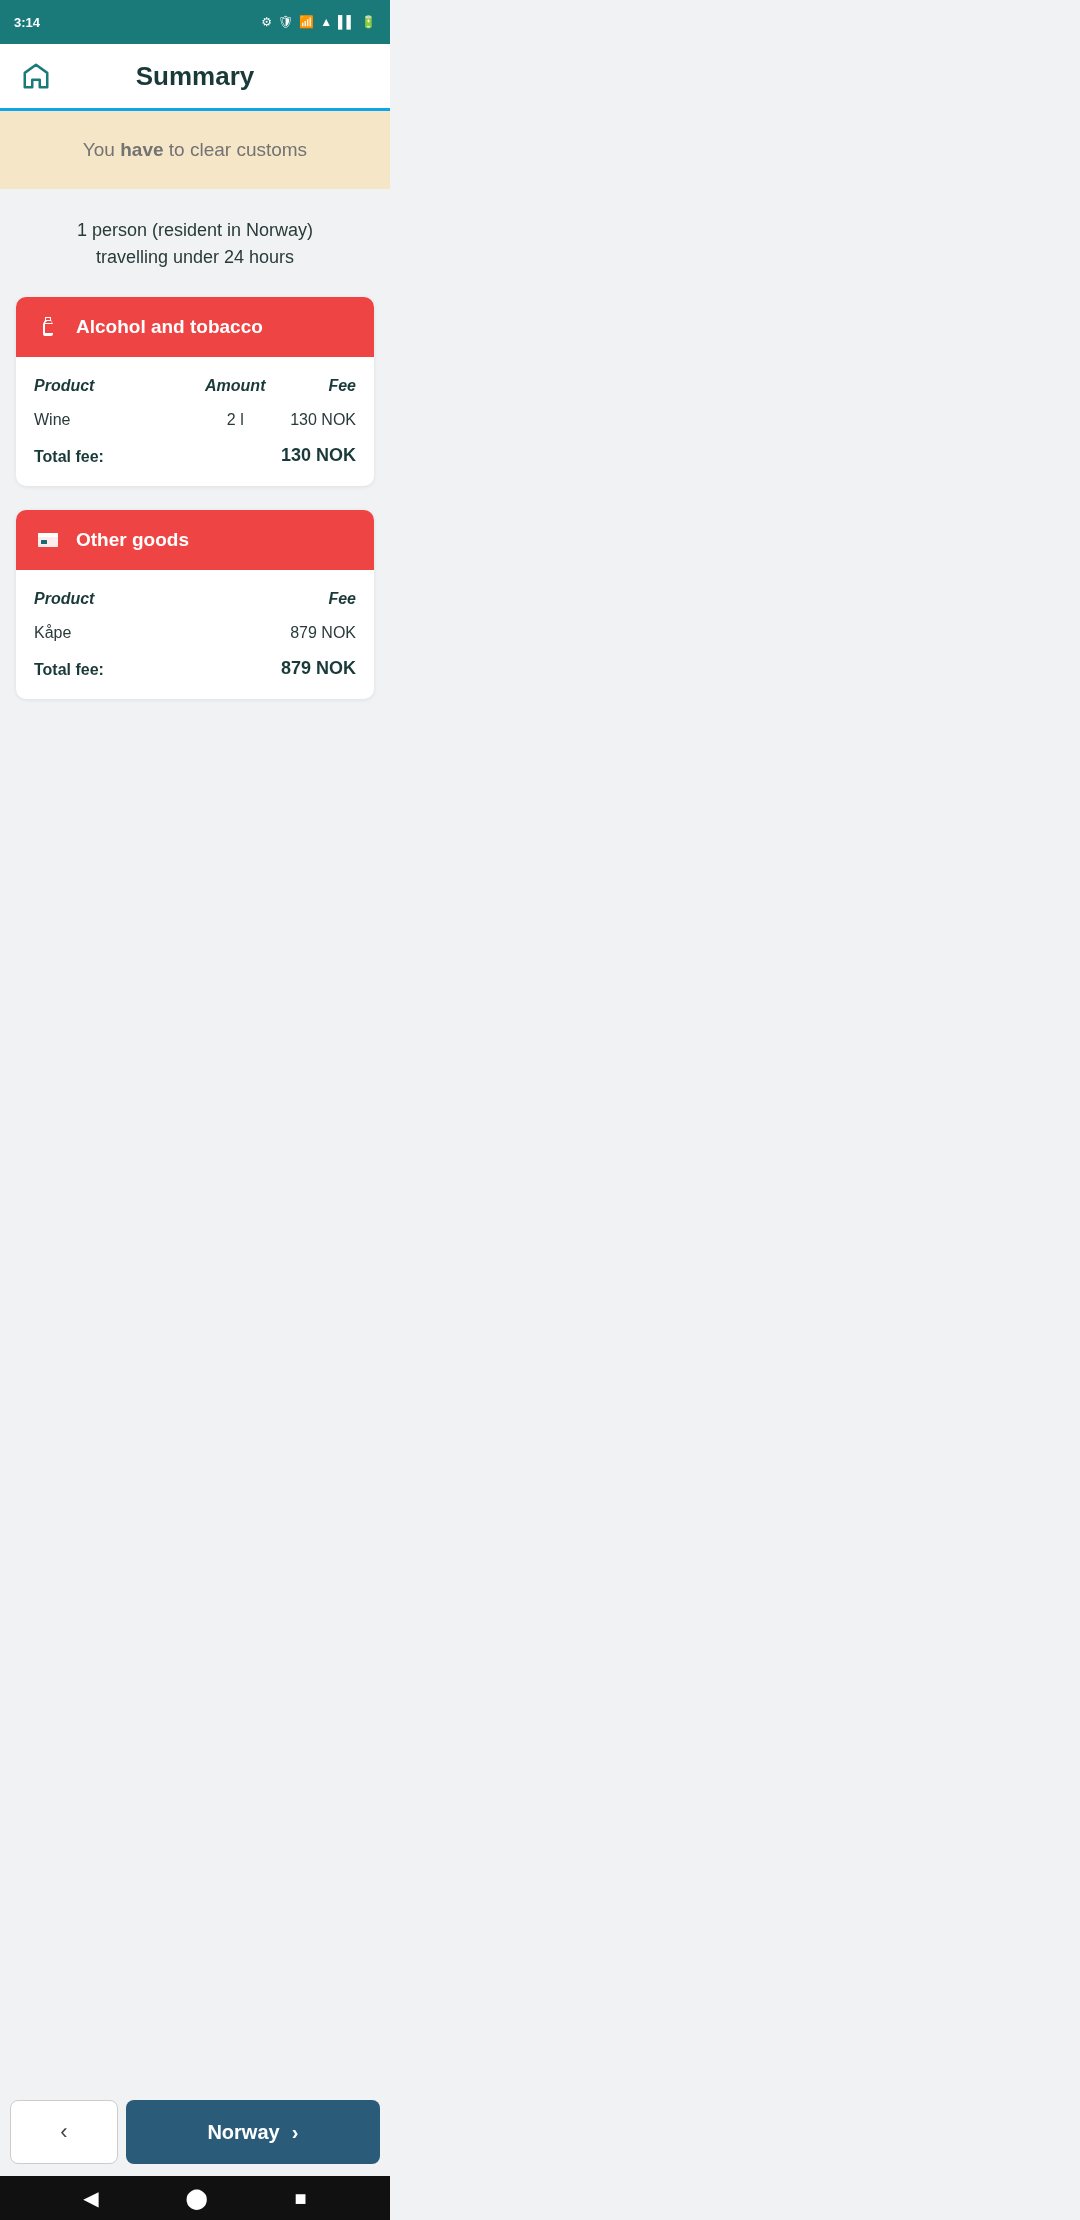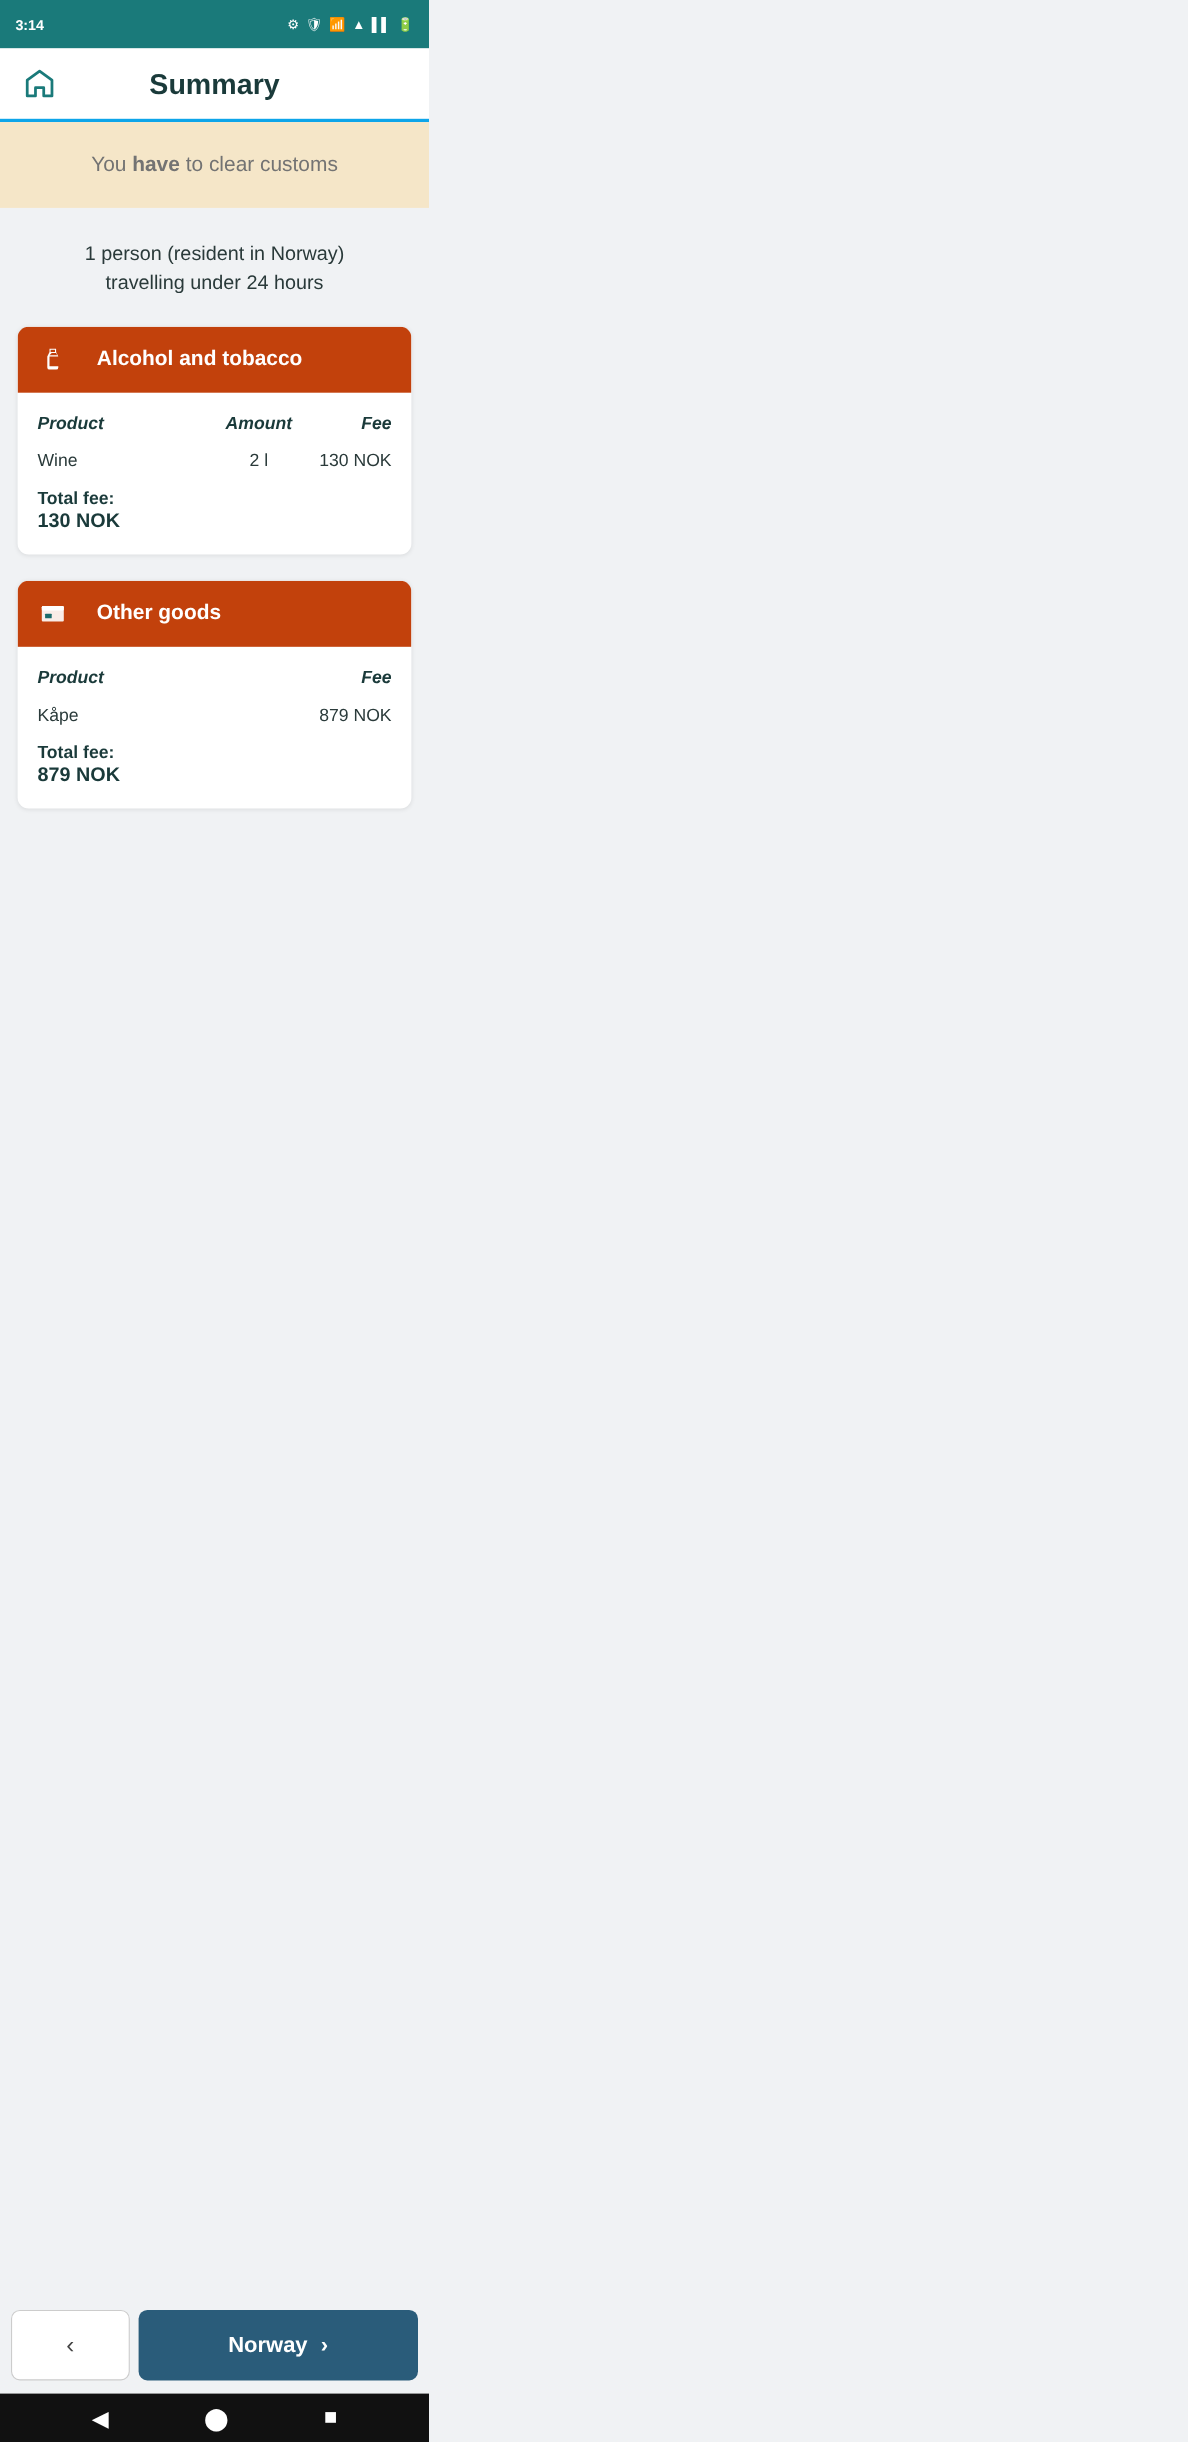--- a/index.html
+++ b/index.html
@@ -100,25 +100,25 @@
 
     
     .card {
       background: #fff;
       border-radius: 10px;
       margin: 6px 16px 18px;
       overflow: hidden;
       box-shadow: 0 1px 4px rgba(0,0,0,0.08);
     }
     .card-header {
-      background: #c2410c;
+      background: #ef4444;
       display: flex;
       align-items: center;
       padding: 16px 18px;
-      gap: 26px;
+      gap: 14px;
     }
     .card-header-icon {
       width: 28px;
       height: 28px;
       flex-shrink: 0;
       display: flex;
       align-items: center;
       justify-content: center;
     }
     .card-header-icon svg {
@@ -153,23 +153,22 @@
     .col-amount { flex: 1; text-align: center; font-size: 16px; color: #1a3a3a; font-weight: 700; }
     .col-fee { flex: 1; text-align: right; font-size: 16px; color: #1a3a3a; font-weight: 700; }
 
     .col-product-val { flex: 2; font-size: 16px; color: #2a3a3a; }
     .col-amount-val { flex: 1; text-align: center; font-size: 16px; color: #2a3a3a; }
     .col-fee-val { flex: 1; text-align: right; font-size: 16px; color: #2a3a3a; }
 
     .total-row {
       display: flex;
       justify-content: space-between;
-      align-items: flex-start;
+      align-items: flex-end;
       padding: 10px 0 0;
-      flex-direction: column;
     }
     .total-label { font-size: 16px; font-weight: 700; color: #1a3a3a; }
     .total-value { font-size: 18px; font-weight: 700; color: #1a3a3a; }
 
     
     .col-product-only { flex: 2; font-size: 16px; color: #1a3a3a; font-weight: 700; }
     .col-fee-only { flex: 1; text-align: right; font-size: 16px; color: #1a3a3a; font-weight: 700; }
     .col-product-val-only { flex: 2; font-size: 16px; color: #2a3a3a; }
     .col-fee-val-only { flex: 1; text-align: right; font-size: 16px; color: #2a3a3a; }
 

